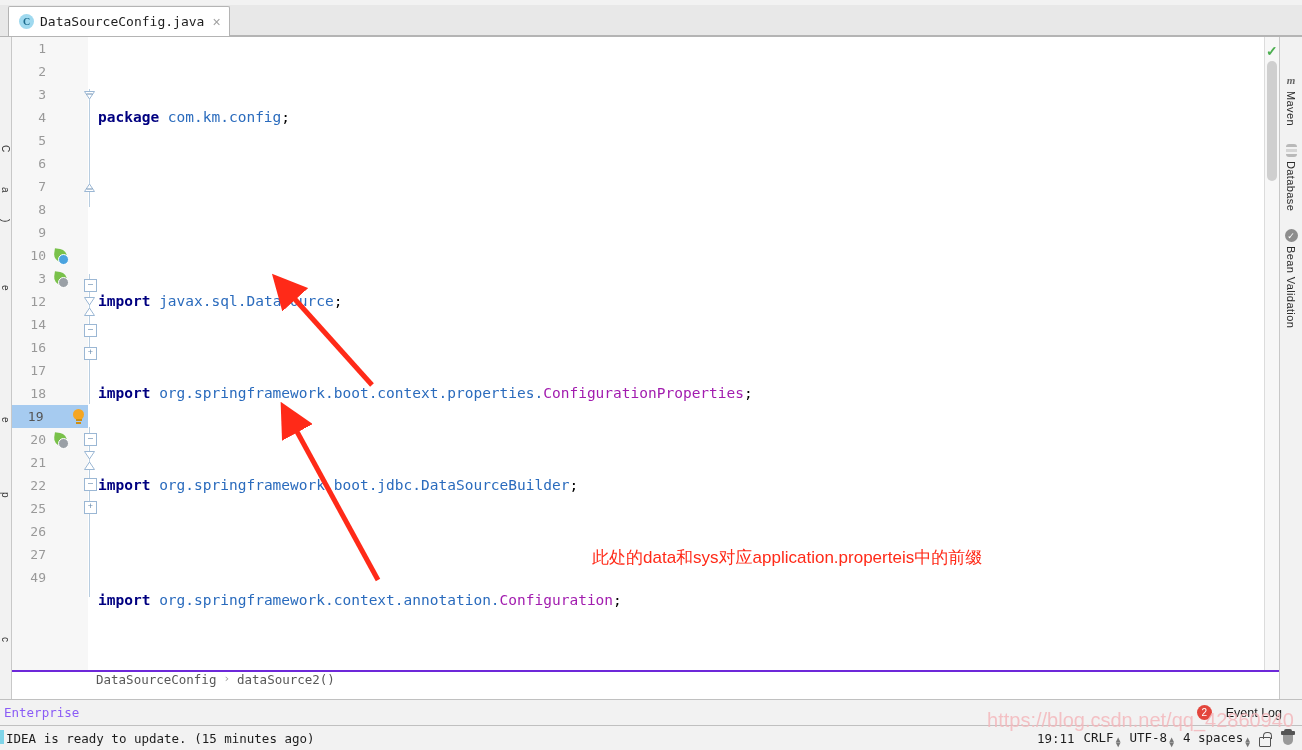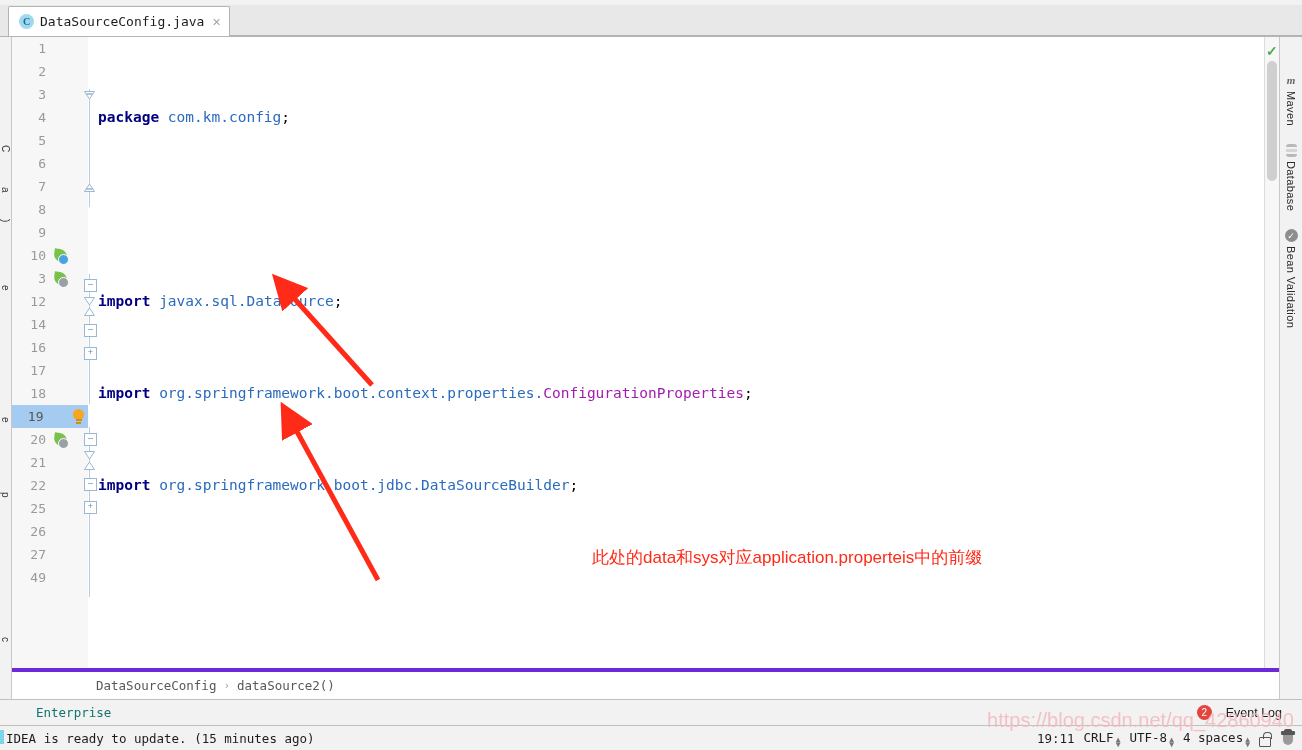--- a/index.html
+++ b/index.html
@@ -71,21 +71,21 @@
   .bulb .b1{position:absolute;left:1px;top:0;width:11px;height:11px;border-radius:50%;background:#f5a623;}
   .bulb .b2{position:absolute;left:3.5px;top:10px;width:6px;height:2px;background:#d18f10;}
   .bulb .b3{position:absolute;left:4px;top:13px;width:5px;height:2px;background:#d18f10;}
 
   
   .markerbar{width:14px;flex:0 0 14px;background:#f7f7f7;border-left:1px solid #dcdcdc;position:relative;}
   .okcheck{position:absolute;top:6px;left:1px;color:#4caf50;font-size:14px;font-weight:bold;}
   .sbthumb{position:absolute;top:24px;left:2px;width:10px;height:120px;background:#cfcfcf;border-radius:5px;}
 
   
-  .breadcrumb{height:27px;border-top:4px solid #6d28d9;background:#fff;display:flex;align-items:center;
+  .breadcrumb{height:27px;border-top:2px solid #6d28d9;background:#fff;display:flex;
               padding-left:84px;gap:7px;font-family:"DejaVu Sans Mono",monospace;font-size:12.5px;color:#585858;}
   .bcsep{color:#9a9a9a;font-size:11px;}
 
   
   .righttabs{width:22px;flex:0 0 22px;background:#f2f2f2;border-left:1px solid #c8c8c8;
              display:flex;flex-direction:column;align-items:center;padding-top:36px;gap:18px;}
   .rt{display:flex;flex-direction:column;align-items:center;gap:4px;}
   .rt .lbl{writing-mode:vertical-rl;font-size:11px;color:#2b2b2b;letter-spacing:.4px;
            font-family:"Liberation Sans",sans-serif;}
   .ricon{width:14px;height:14px;display:flex;align-items:center;justify-content:center;
@@ -93,21 +93,21 @@
   .dbicon{width:11px;height:13px;background:
       linear-gradient(#b9b9b9,#b9b9b9) top/11px 3px no-repeat,
       linear-gradient(#d5d5d5,#d5d5d5) center/11px 3px no-repeat,
       linear-gradient(#b9b9b9,#b9b9b9) bottom/11px 3px no-repeat;border-radius:3px;}
   .bvicon{width:13px;height:13px;border-radius:50%;background:#8d8d8d;color:#fff;font-size:9px;
           display:flex;align-items:center;justify-content:center;}
 
   
   .enterprisebar{height:25px;background:#f2f2f2;border-top:1px solid #c0c0c0;
                  display:flex;align-items:center;position:relative;flex:0 0 auto;}
-  .entlabel{font-family:"DejaVu Sans Mono",monospace;font-size:12.5px;color:#0f766e;padding-left:4px;margin-left:32px;}
+  .entlabel{font-family:"DejaVu Sans Mono",monospace;font-size:12.5px;color:#8b5cf6;padding-left:4px;}
   .eventlog{position:absolute;right:20px;display:flex;align-items:center;gap:6px;}
   .badge{width:15px;height:15px;border-radius:50%;background:#e3453c;color:#fff;font-size:10px;
          display:flex;align-items:center;justify-content:center;font-family:"Liberation Sans",sans-serif;}
   .evtext{font-family:Liberation Sans, sans-serif;font-size:12.5px;color:#1d1d1d;margin-left:8px;}
 
   .statusbar{height:24px;background:#f2f2f2;border-top:1px solid #c0c0c0;display:flex;
              align-items:center;position:relative;flex:0 0 auto;}
   .statusleft{font-family:"DejaVu Sans Mono",monospace;font-size:12.5px;color:#1d1d1d;padding-left:6px;}
   .statusleft:before{content:"";position:absolute;left:0;top:4px;width:4px;height:14px;background:#7fd4e8;}
   .statusright{position:absolute;right:6px;display:flex;align-items:center;gap:9px;
@@ -311,20 +311,21 @@
 
           <div class="cl"></div>
 
           <div class="cl"><span class="kw">import</span> <span class="pkg">javax.sql.</span><span class="pkg">DataSource</span><span class="plain">;</span></div>
 
           <div class="cl"><span class="kw">import</span> <span class="pkg">org.springframework.boot.context.properties.</span><span class="grey">ConfigurationProperties</span><span class="plain">;</span></div>
 
           <div class="cl"><span class="kw">import</span> <span class="pkg">org.springframework.boot.jdbc.</span><span class="pkg">DataSourceBuilder</span><span class="plain">;</span></div>
 
 
+          <div class="cl"><span class="kw">import</span> <span class="pkg">org.springframework.context.annotation.</span><span class="grey">Configuration</span><span class="plain">;</span></div>
 
           
 
           
 
           
 
           
 
           

